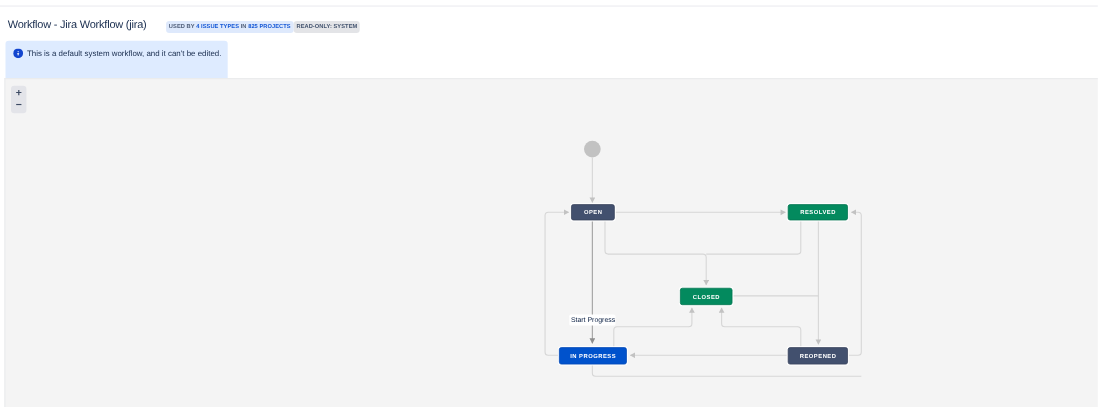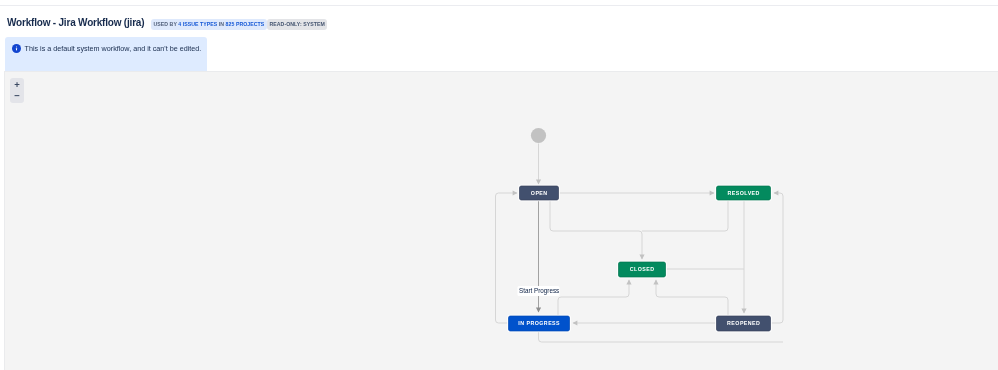--- a/index.html
+++ b/index.html
@@ -1,20 +1,20 @@
 <!DOCTYPE html>
 <html><head>
 <meta charset="utf-8">
 <title>Workflow</title>
 <style>
   html,body{margin:0;padding:0;}
   body{width:998px;height:370px;background:#fff;font-family:"Liberation Sans",sans-serif;overflow:hidden;}
   .topline{height:1px;background:#ebecf0;width:998px;position:absolute;top:5px;left:0;}
   .header{position:absolute;top:0px;left:0px;height:40px;width:998px;white-space:nowrap;}
-  .title{font-size:10px;font-weight:bold;color:#172b4d;letter-spacing:-0.2px;position:absolute;top:17px;left:7px;}
+  .title{font-size:10px;font-weight:normal;color:#172b4d;letter-spacing:-0.2px;position:absolute;top:17px;left:7px;}
   .badge{position:absolute;font-size:5.2px;font-weight:bold;letter-spacing:0.05px;padding:2px 2.5px 2.5px 2.5px;border-radius:3px;line-height:6px;top:19px;}
   .badge-used{background:#dee9fc;color:#505f79;left:151px;}
   .badge-used a{color:#1558d6;text-decoration:none;}
   .badge-ro{background:#e3e4e7;color:#44546f;left:267px;}
   .banner{position:absolute;top:37px;left:5px;width:202px;height:41px;background:#deebff;border-radius:3px;}
   .bico{position:absolute;left:7px;top:6.5px;line-height:0;}
   .btxt{position:absolute;left:19.5px;top:7px;font-size:7.2px;color:#172b4d;line-height:9px;white-space:nowrap;}
   .canvas{position:absolute;top:71px;left:4px;width:994px;height:299px;background:#f4f4f4;border-left:1px solid #eaebed;border-top:1px solid #eaebed;box-sizing:border-box;}
   .zoomctl{position:absolute;top:6px;left:5px;width:14px;height:25px;background:#e3e4e9;border-radius:3px;}
   .zoomctl div{height:12.5px;display:flex;align-items:center;justify-content:center;color:#3c4a63;font-size:9.5px;font-weight:bold;line-height:12.5px;}

